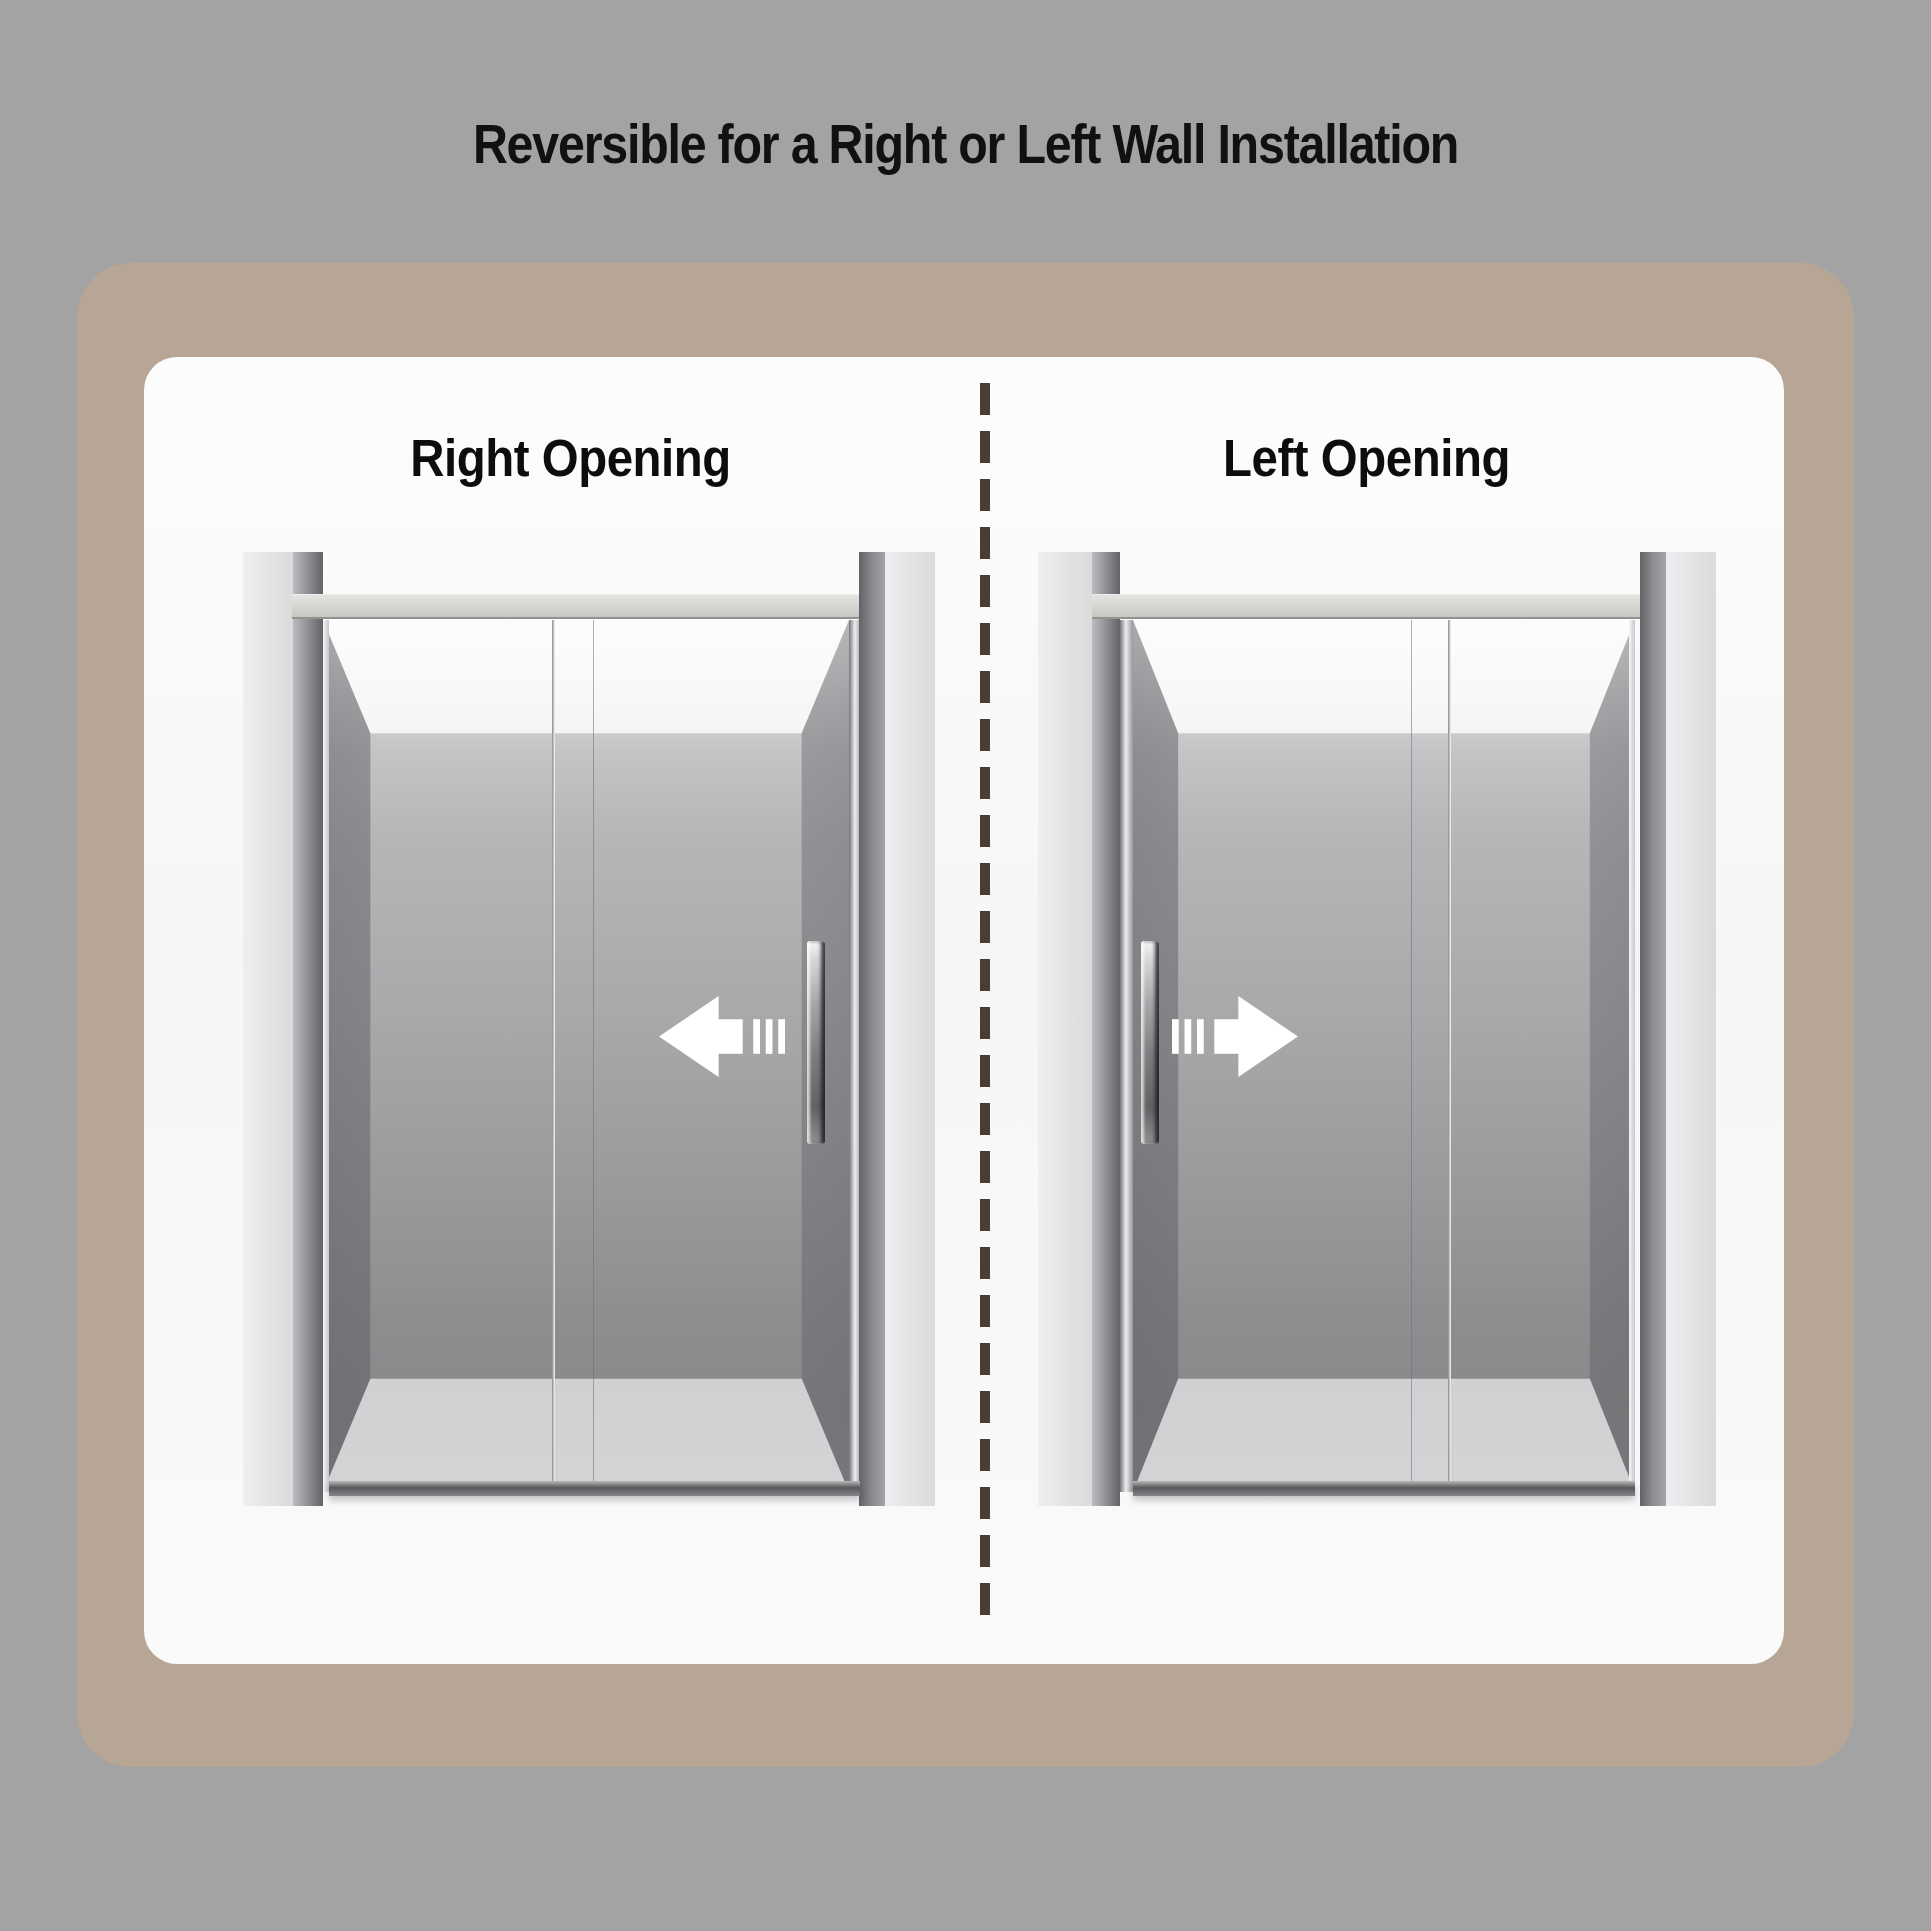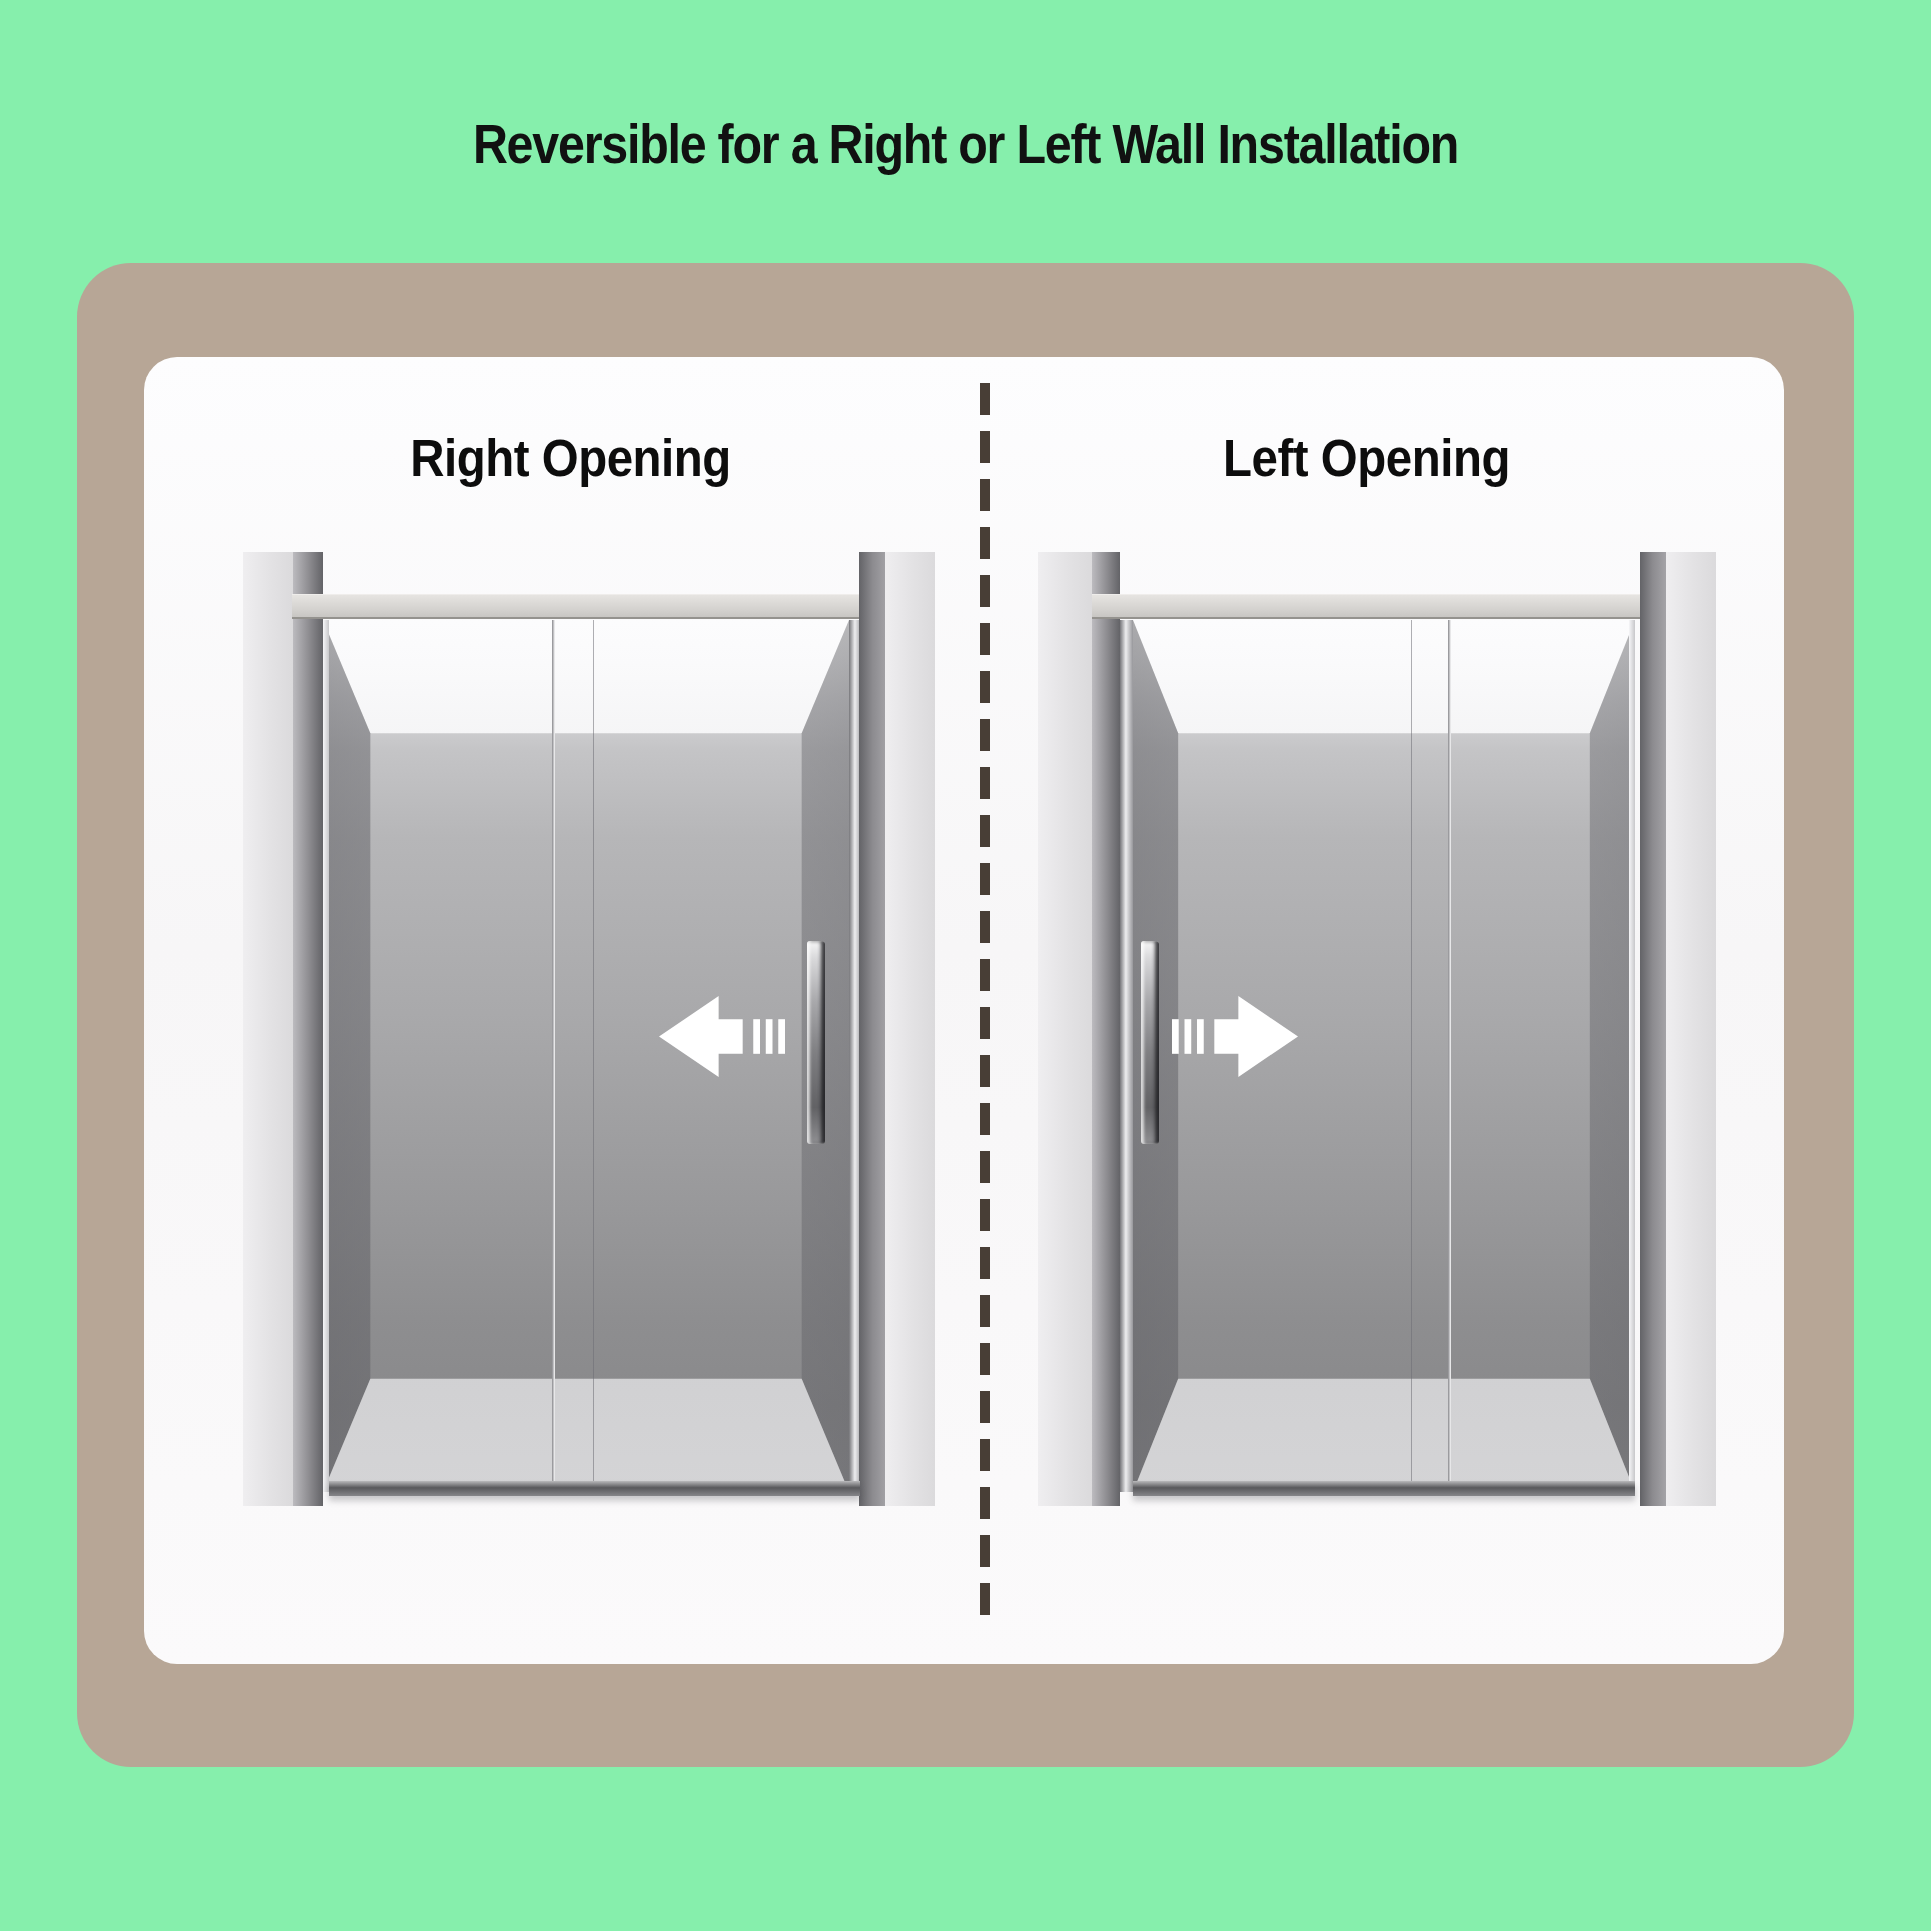--- a/index.html
+++ b/index.html
@@ -1,17 +1,17 @@
 <!DOCTYPE html>
 <html><head>
 <meta charset="utf-8">
 <style>
   html,body{margin:0;padding:0;background:#ffffff;}
   #canvas{
-    position:relative;width:1931px;height:1931px;background:#86efac;overflow:hidden;
+    position:relative;width:1931px;height:1931px;background:#a3a3a3;overflow:hidden;
     font-family:"Liberation Sans", sans-serif;
   }
   
   .page-title{
     position:absolute;left:0;top:112px;width:1931px;text-align:center;
     font-size:55px;font-weight:900;color:#111111;letter-spacing:-1.4px;
     transform:scaleX(.88);transform-origin:50% 50%;white-space:nowrap;
   }
   
   .backdrop{

